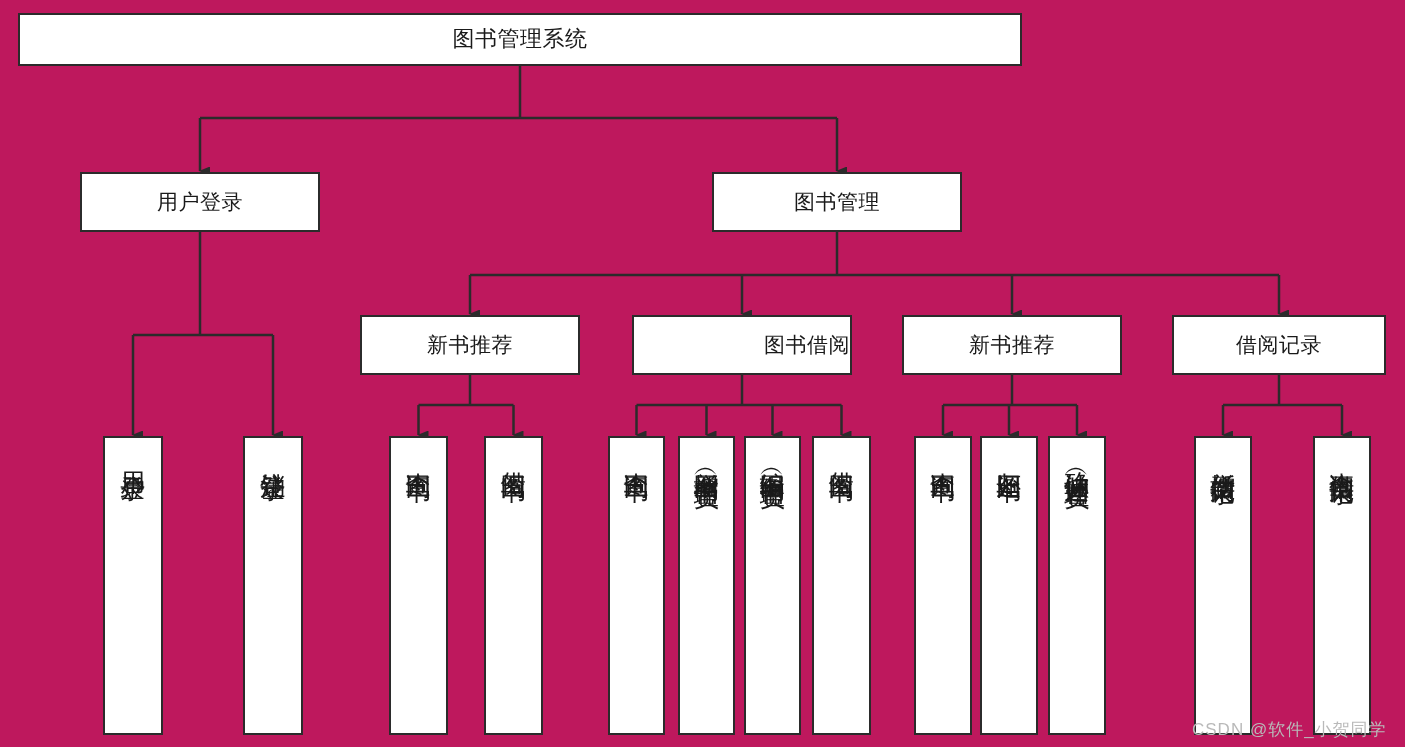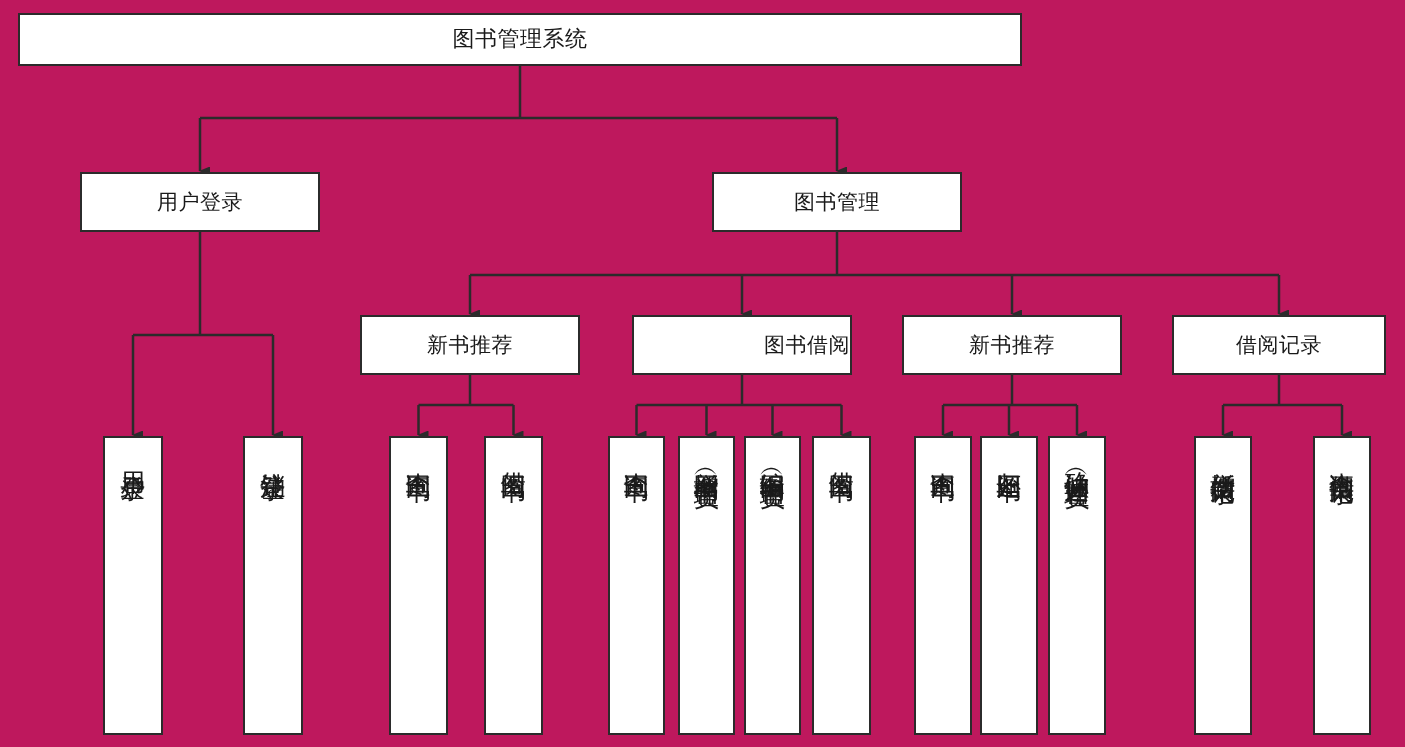--- a/index.html
+++ b/index.html
@@ -119,13 +119,14 @@
       <div class="node vertical" style="left: 1048px; top: 436px; width: 58px; height: 299px;">
         <span class="node-label">确认归还（管理员）</span>
       </div>
       <div class="node vertical" style="left: 1194px; top: 436px; width: 58px; height: 299px;">
         <span class="node-label">新增借阅记录</span>
       </div>
       <div class="node vertical" style="left: 1313px; top: 436px; width: 58px; height: 299px;">
         <span class="node-label">查询借阅记录</span>
       </div>
     </div>
+  <div class="watermark" style="left: 1192px; top: 718px;">CSDN @软件_小贺同学</div>
 </div>
 
 </body></html>

